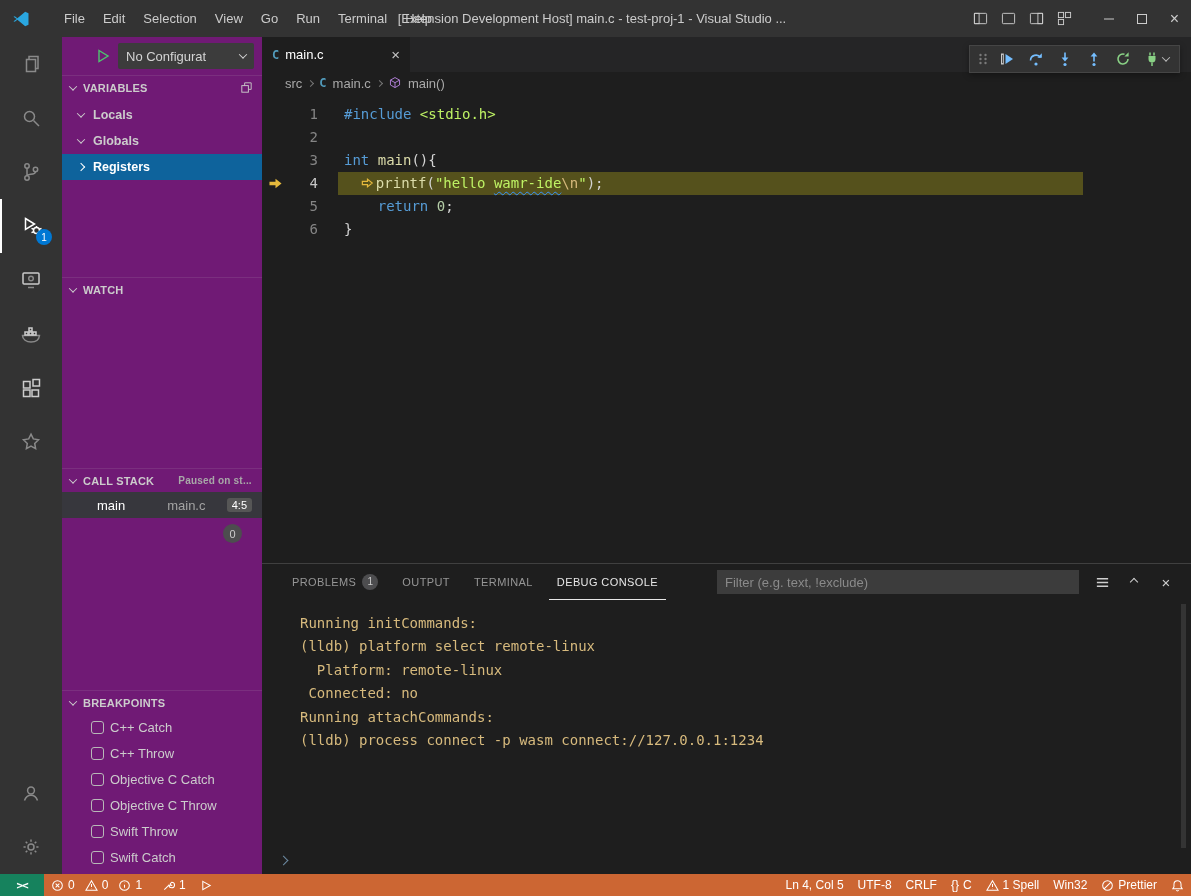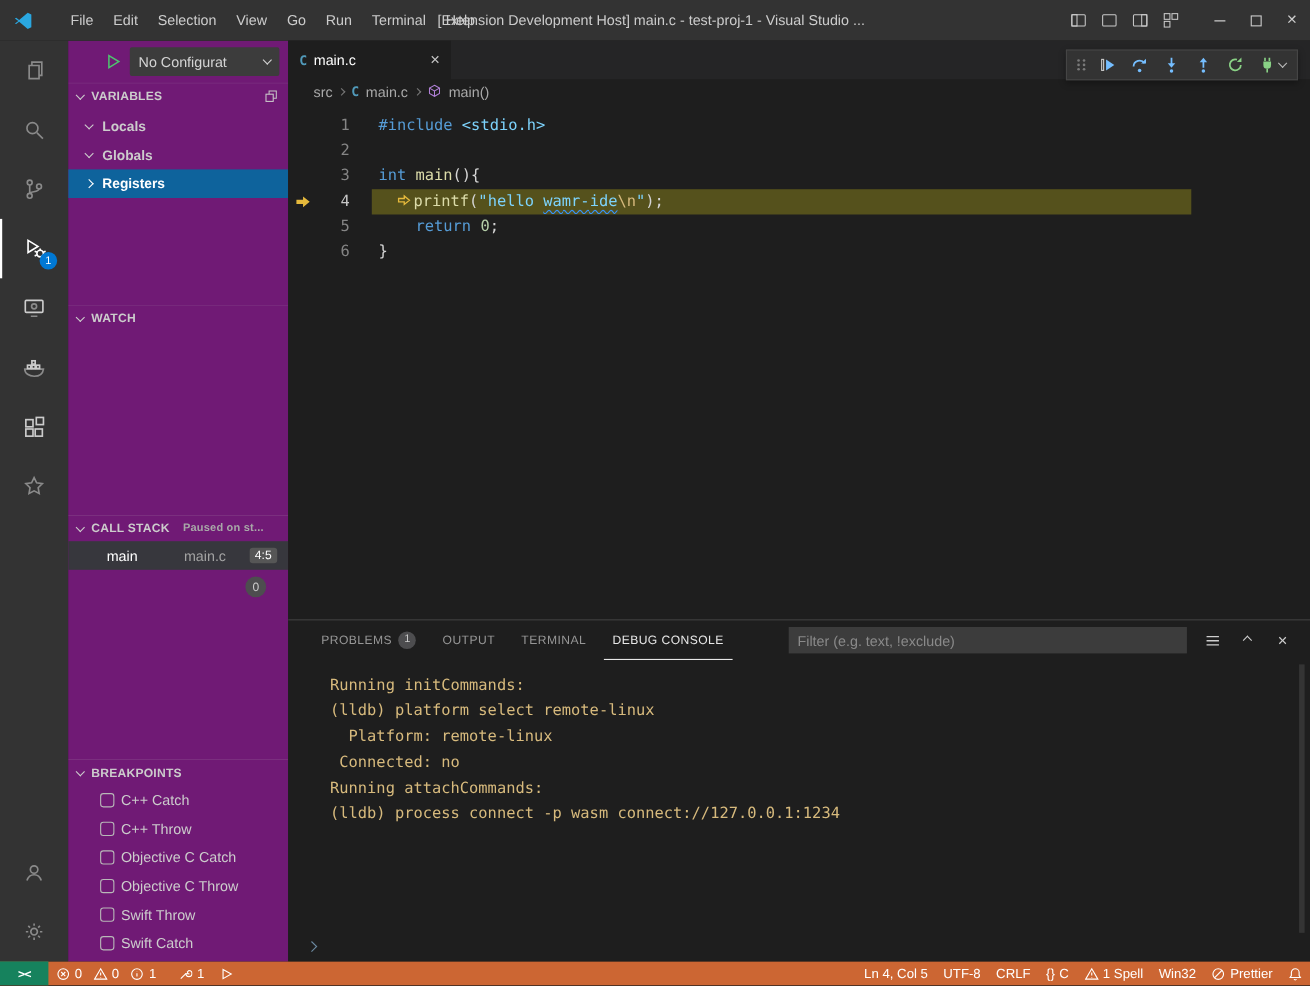--- a/index.html
+++ b/index.html
@@ -35,21 +35,21 @@
   
   .sidebar { width:200px; background:#701a75; flex:none; display:flex; flex-direction:column; font-size:13px; }
   .debug-run-row { height:38px; display:flex; align-items:center; padding-left:34px; }
   .config-dropdown { background:#3c3c3c; height:26px; flex:1; margin:0 8px; border-radius:2px;
     display:flex; align-items:center; padding:0 8px; color:#d4d4d4; font-size:13px; white-space:nowrap; overflow:hidden; }
   .config-dropdown .lbl { flex:1; overflow:hidden; text-overflow:clip; }
   .section { overflow:hidden; }
   .section-header { height:24px; display:flex; align-items:center; padding:0 8px; font-size:11px; font-weight:bold;
     color:#cccccc; border-top:1px solid rgba(204,204,204,0.12); letter-spacing:.2px; }
   .section-header .title { margin-left:7px; }
-  .section-header .hint { margin-left:12px; font-size:10px; color:#a8a8a8; white-space:nowrap; overflow:hidden; }
+  .section-header .hint { margin-left:24px; font-size:10px; color:#a8a8a8; white-space:nowrap; overflow:hidden; }
   .section-header .hdr-ic { margin-left:auto; }
   .tree-row { height:26px; display:flex; align-items:center; padding-left:16px; color:#cccccc; }
   .tree-row .tlabel { margin-left:9px; font-weight:bold; font-size:12.5px; }
   .tree-row.selected { background:#0e639c; color:#ffffff; }
   .stack-row { height:26px; display:flex; align-items:center; padding:0 10px 0 35px; background:#37373d; color:#fff; }
   .stack-row .sfile { color:#a3a3a3; margin-left:42px; }
   .stack-row .spos { margin-left:auto; background:#565656; color:#fff; font-size:11px; padding:1px 5px; border-radius:3px; }
   .zero-badge { width:19px; height:19px; border-radius:50%; background:#4d4d4f; color:#cccccc; font-size:11px;
     display:flex; align-items:center; justify-content:center; margin:6px 20px 0 auto; }
   .bp-row { height:26px; display:flex; align-items:center; padding-left:29px; color:#cccccc; }
@@ -76,21 +76,21 @@
   .breadcrumbs { height:22px; display:flex; align-items:center; padding-left:23px; font-size:13px; color:#a9a9a9; gap:6px; }
   .breadcrumbs .chev { width:5px; height:5px; color:#767676; }
 
   .editor { flex:1; position:relative; padding-top:9px; font-family:"DejaVu Sans Mono",monospace; font-size:14px; }
   .code-line { display:flex; height:23px; line-height:23px; align-items:stretch; }
   .glyph { width:26px; flex:none; display:flex; align-items:center; justify-content:center; }
   .lnum { width:30px; flex:none; text-align:right; color:#858585; }
   .code-line.current .lnum { color:#c6c6c6; }
   .ltext { padding-left:6px; margin-left:20px; white-space:pre; color:#d4d4d4; }
   .code-line.current .ltext { background:#55511c; width:745px; }
-  .tk.kw { color:#569cd6; } .tk.fn { color:#dcdcaa; } .tk.str { color:#7dd3fc; }
+  .tk.kw { color:#569cd6; } .tk.fn { color:#dcdcaa; } .tk.str { color:#bef264; }
   .tk.esc { color:#d7ba7d; } .tk.num { color:#b5cea8; } .tk.pl { color:#d4d4d4; }
   .tk.sq { text-decoration:underline wavy #3794ff 1px; text-underline-offset:3px; }
   .inline-bp { display:inline-block; vertical-align:middle; margin:0 2px 2px 0; }
 
   .debug-toolbar { position:absolute; top:45px; right:11px; height:28px; background:#333333; border:1px solid #454545;
     box-shadow:0 2px 6px rgba(0,0,0,.35); display:flex; align-items:center; padding:0 4px; z-index:5; }
   .dt-btn { width:29px; height:26px; display:flex; align-items:center; justify-content:center; }
   .dt-grip { width:18px; }
 
   

